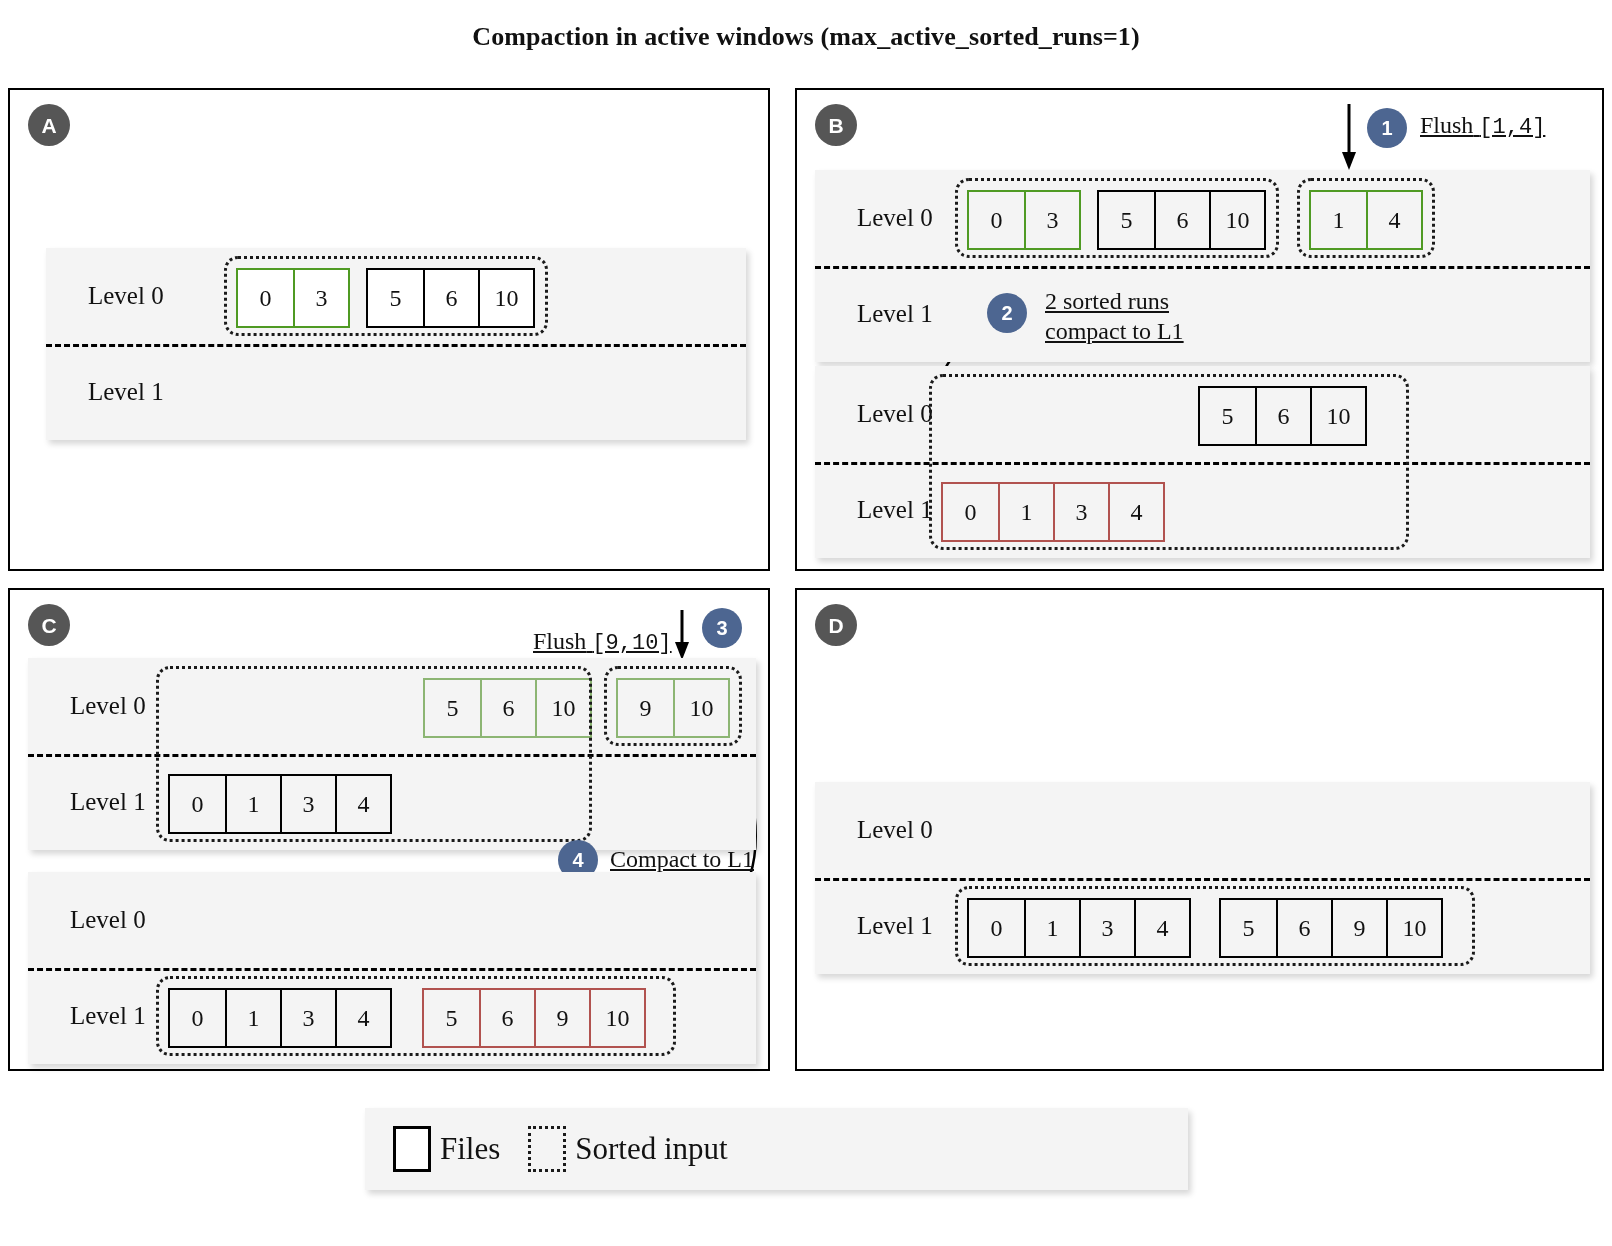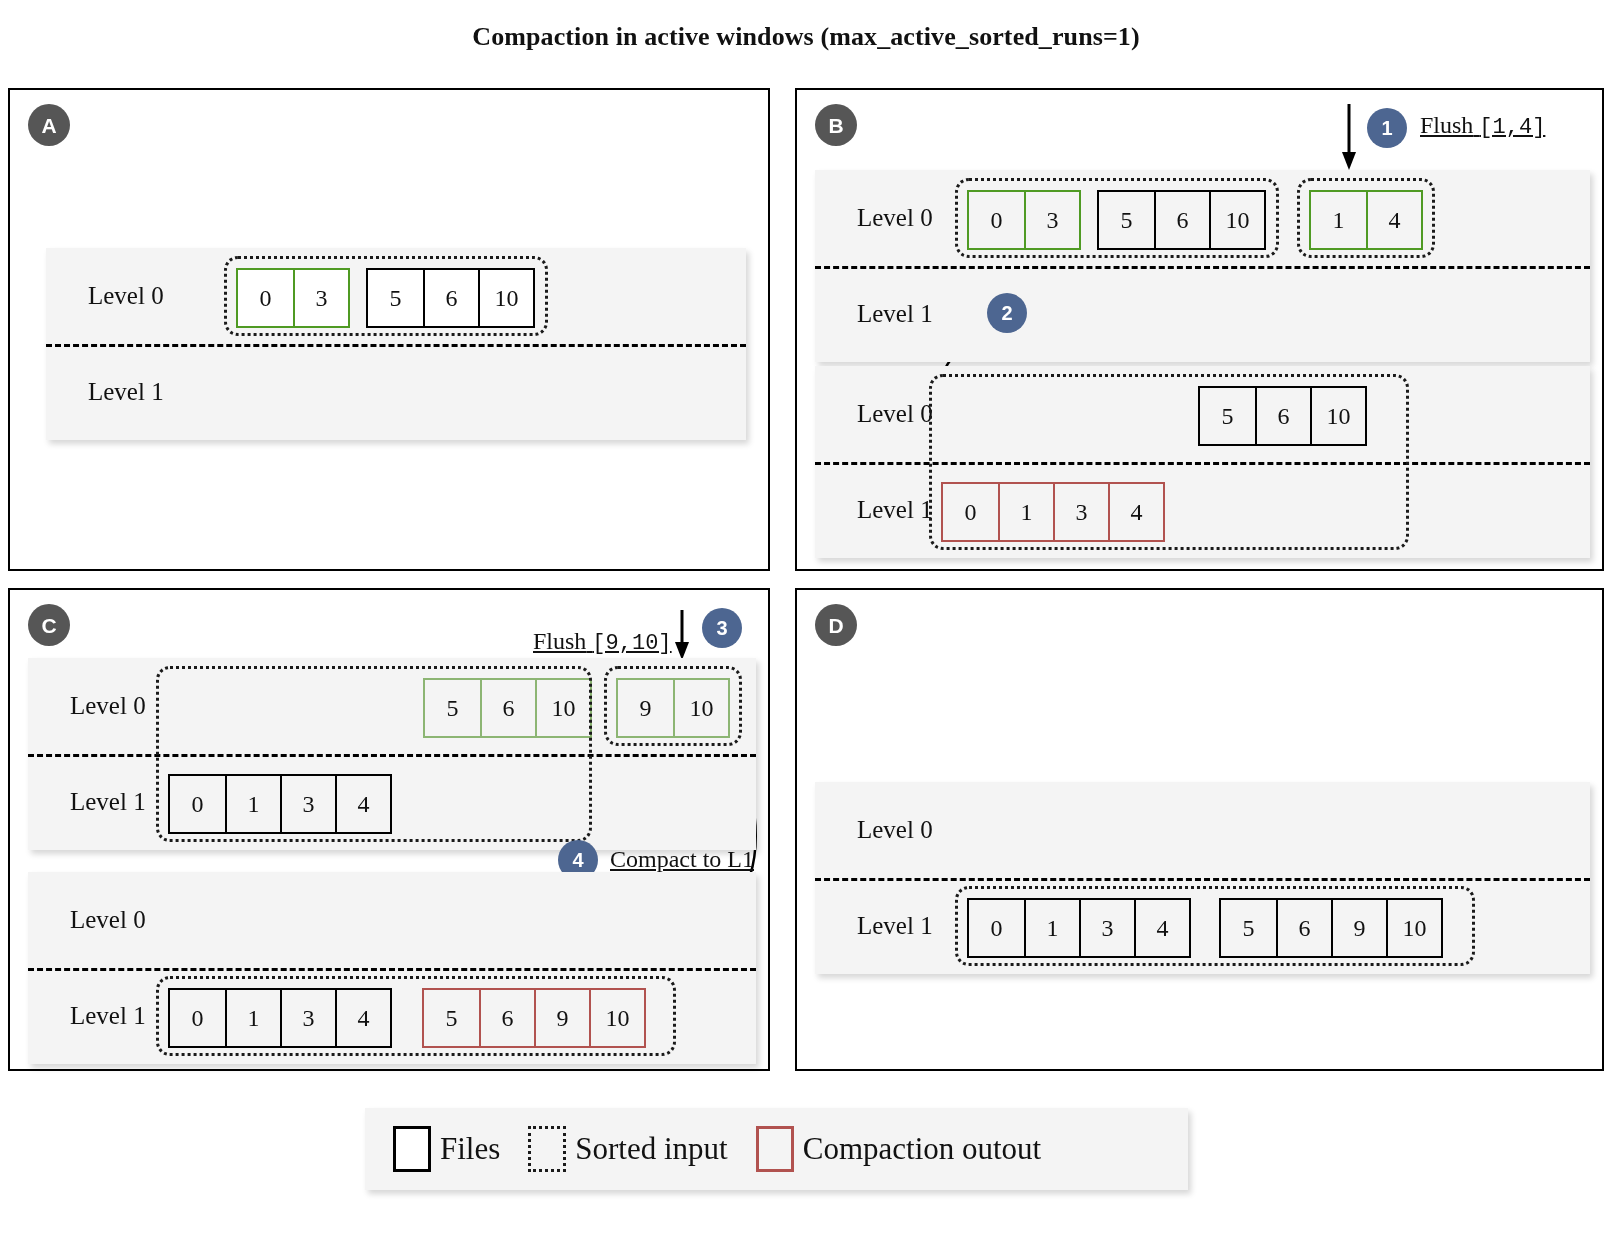--- a/index.html
+++ b/index.html
@@ -186,20 +186,24 @@
       </div>
       <div class="run" style="left:482px;top:8px;width:138px;height:80px;"></div>
     </div>
     <div class="divider" style="top:96px;"></div>
     <div class="levelrow">
       <div class="lvl-label">Level 1</div>
     </div>
   </div>
 
   <div class="step" style="left:190px;top:203px;">2</div>
+  <div class="note" style="left:248px;top:196px;">
+    <div>2 sorted runs</div>
+    <div>compact to L1</div>
+  </div>
 
   <div class="levelblock" style="left:18px;top:276px;width:775px;height:192px;">
     <div class="levelrow">
       <div class="lvl-label">Level 0</div>
       <div class="filegroup on-grey" style="left:383px;top:20px;">
         <div class="cell">5</div>
         <div class="cell">6</div>
         <div class="cell">10</div>
       </div>
     </div>
@@ -316,17 +320,13 @@
 
 <div id="legend">
   <div class="leg-item">
     <div class="leg-swatch files"></div>
     <div class="leg-text">Files</div>
   </div>
   <div class="leg-item">
     <div class="leg-swatch runs"></div>
     <div class="leg-text">Sorted input</div>
   </div>
-  <div class="leg-item">
-    <div class="leg-swatch output"></div>
-    <div class="leg-text">Compaction outout</div>
-  </div>
 </div>
 
 </body></html>

